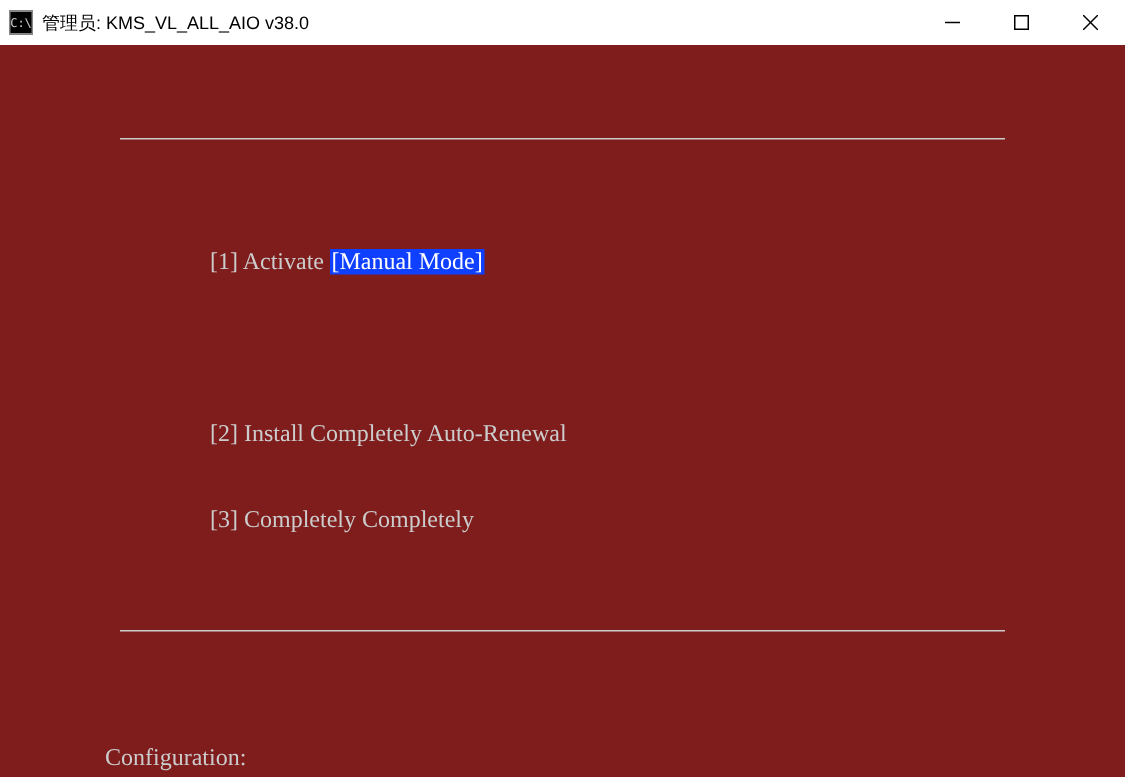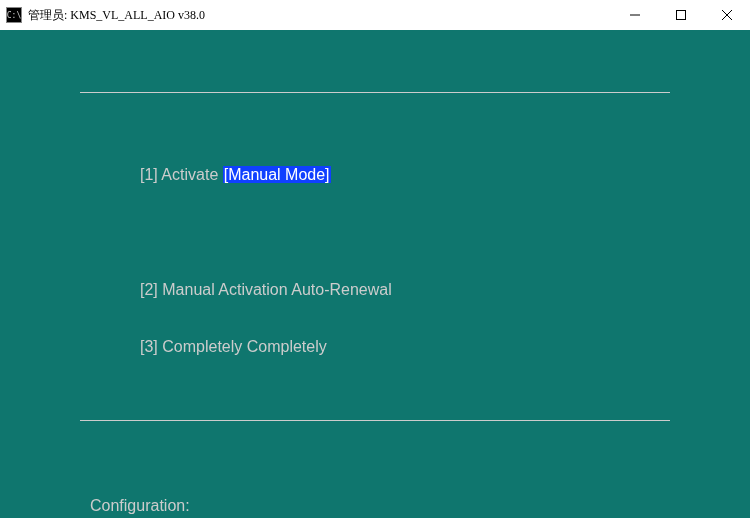--- a/index.html
+++ b/index.html
@@ -32,56 +32,56 @@
     margin-right: 6px;
     background: #000;
     border: 1px solid #888;
     display: inline-flex;
     align-items: center;
     justify-content: center;
     font-size: 8px;
     color: #ccc;
     font-family: monospace;
   }
-  .titlebar .title { flex: 1; font-family: Liberation Serif, serif; }
+  .titlebar .title { flex: 1; }
   .titlebar .controls { display: flex; height: 100%; }
   .titlebar .ctrl {
     width: 46px;
     display: flex;
     align-items: center;
     justify-content: center;
     font-size: 12px;
     color: #000;
     cursor: pointer;
   }
   .titlebar .ctrl svg { stroke: #000; fill: none; stroke-width: 1; }
   .console {
     flex: 1;
-    background: #0f766e;
+    background: #7f1d1d;
     color: #ccc;
-    font-family: Liberation Sans, sans-serif;
+    font-family: Liberation Serif, serif;
     font-size: 16px;
     line-height: 1.2;
     padding: 18px 0 0 0;
     white-space: pre;
     overflow: hidden;
   }
   .row { padding: 0 0 0 140px; height: 19px; }
   .hr {
     border-top: 1px solid #ccc;
     margin: 6px 80px 14px 80px;
   }
   .key { color: #ccc; }
   .label { color: #ccc; }
   .highlight {
     background: #1040ff;
     color: #fff;
     padding: 0 1px;
   }
-  .section-row { padding-left: 90px; margin-top: 4px; margin-bottom: 4px; }
+  .section-row { padding-left: 70px; margin-top: 4px; margin-bottom: 4px; }
 </style>
 </head>
 <body>
 
 <div class="window">
   <div class="titlebar">
     <span class="icon">C:\</span>
     <span class="title">管理员: KMS_VL_ALL_AIO v38.0</span>
     <div class="controls">
       <div class="ctrl">
@@ -101,21 +101,21 @@
           </svg>
       </div>
     </div>
   </div>
 
   <div class="console">
     <div class="hr"></div>
 
     <div class="row"><span class="key">[1]</span> <span class="label">Activate </span><span class="highlight">[Manual Mode]</span></div>
     <div class="row"></div>
-    <div class="row"><span class="key">[2]</span> <span class="label">Manual Activation Auto-Renewal</span></div>
+    <div class="row"><span class="key">[2]</span> <span class="label">Install Completely Auto-Renewal</span></div>
     <div class="row"><span class="key">[3]</span> <span class="label">Completely Completely</span></div>
 
     <div class="hr"></div>
 
     <div class="row section-row"><span>Configuration:</span></div>
     
     
     
     
     

